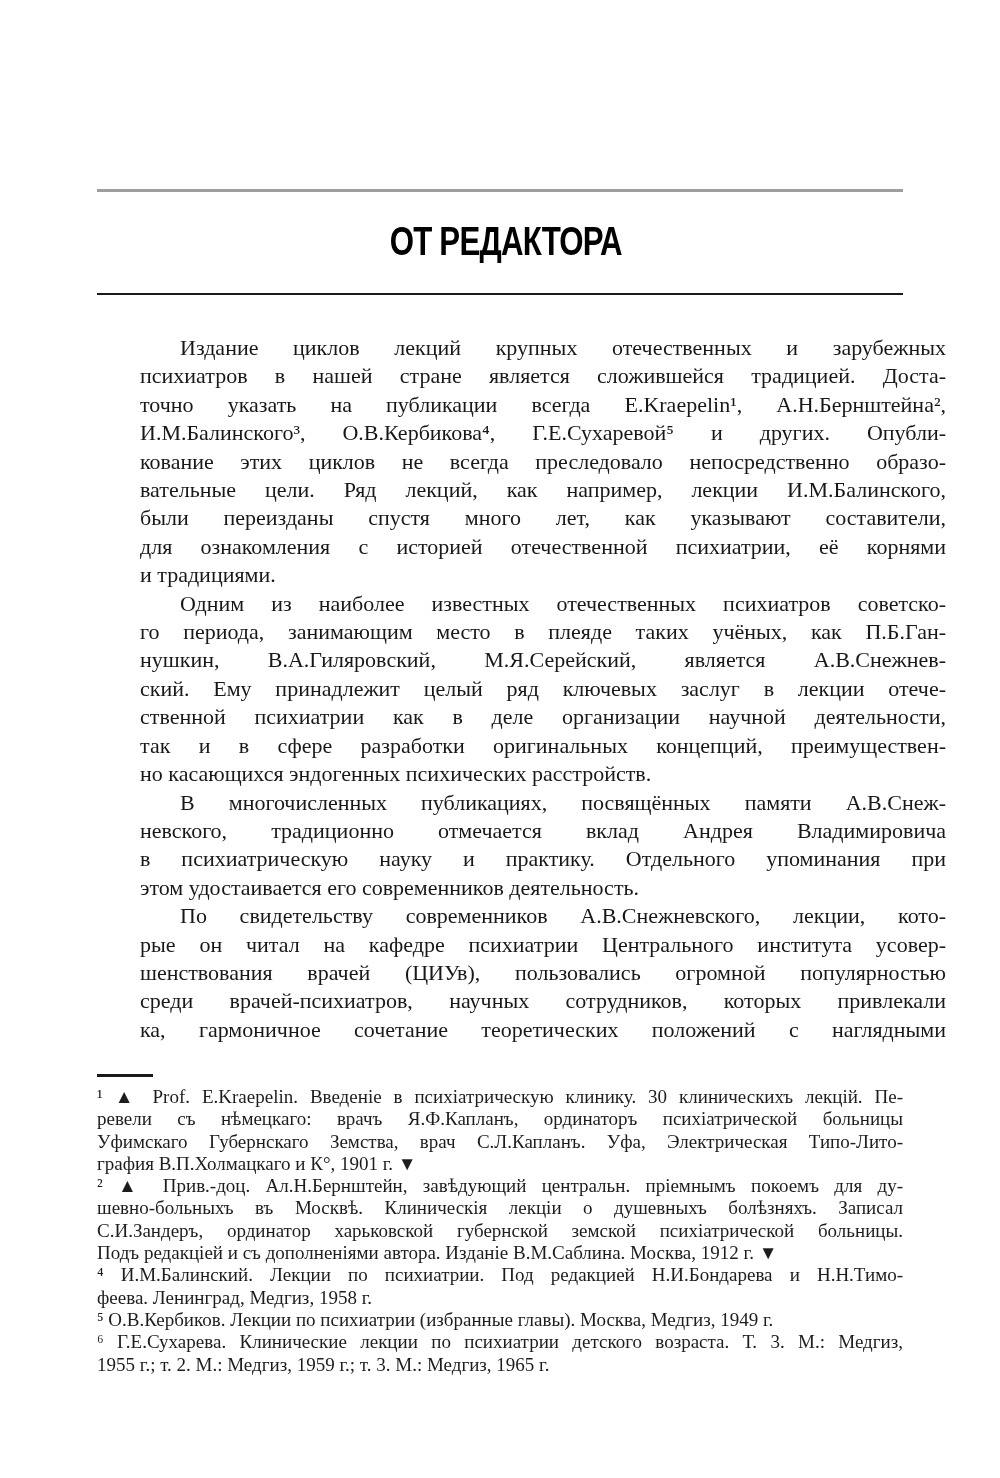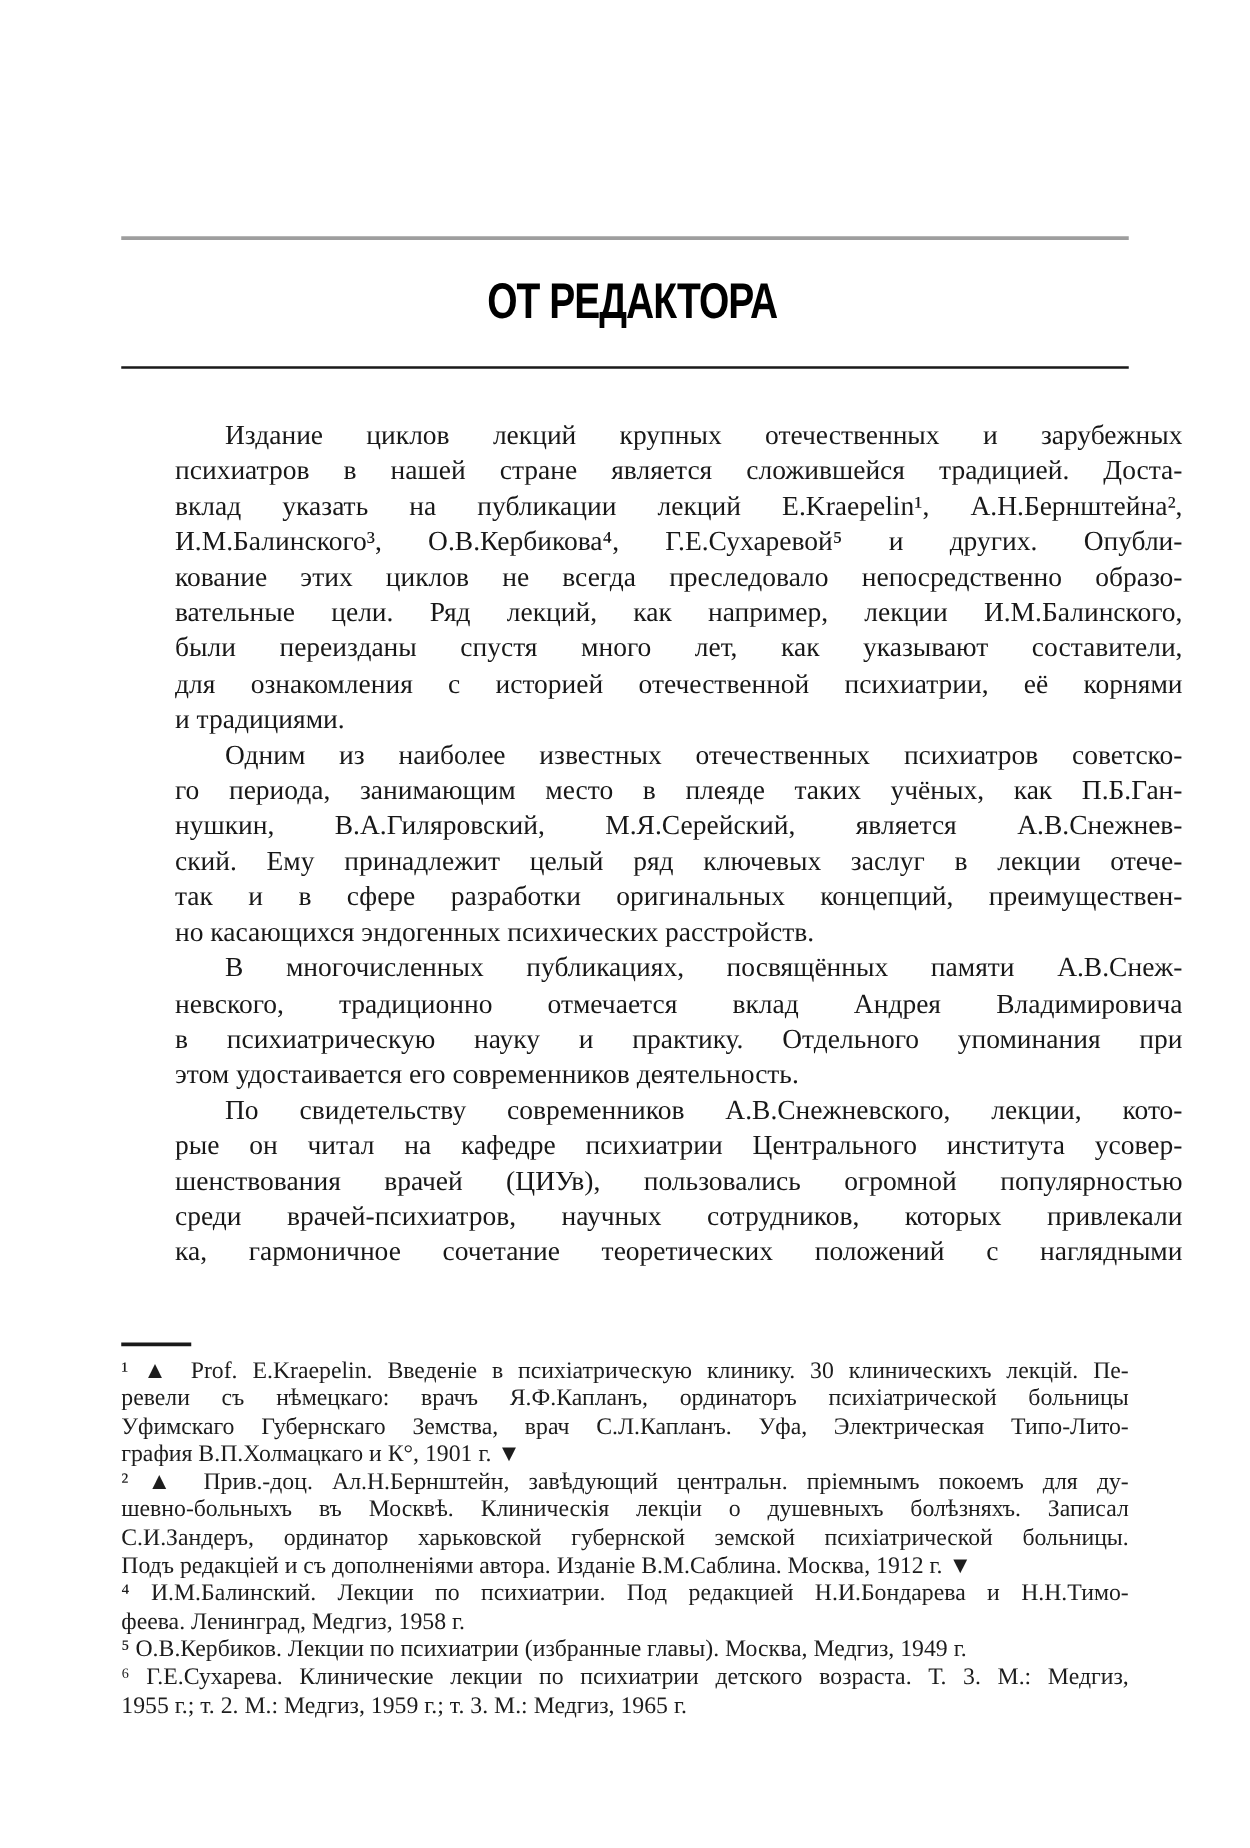--- a/index.html
+++ b/index.html
@@ -42,33 +42,34 @@
 <div class="title-wrap">
   <span class="title">ОТ РЕДАКТОРА</span>
 </div>
 
 <div class="rule rule-title"></div>
 
 <div class="body-block">
     <div class="para">
       <div class="line indent">Издание циклов лекций крупных отечественных и зарубежных</div>
       <div class="line">психиатров в нашей стране является сложившейся традицией. Доста-</div>
-      <div class="line">вклад указать на публикации лекций E.Kraepelin¹, А.Н.Бернштейна²,</div>
+      <div class="line">точно указать на публикации всегда E.Kraepelin¹, А.Н.Бернштейна²,</div>
       <div class="line">И.М.Балинского³, О.В.Кербикова⁴, Г.Е.Сухаревой⁵ и других. Опубли-</div>
       <div class="line">кование этих циклов не всегда преследовало непосредственно образо-</div>
       <div class="line">вательные цели. Ряд лекций, как например, лекции И.М.Балинского,</div>
       <div class="line">были переизданы спустя много лет, как указывают составители,</div>
       <div class="line">для ознакомления с историей отечественной психиатрии, её корнями</div>
       <div class="line last-left">и традициями.</div>
     </div>
     <div class="para">
       <div class="line indent">Одним из наиболее известных отечественных психиатров советско-</div>
       <div class="line">го периода, занимающим место в плеяде таких учёных, как П.Б.Ган-</div>
       <div class="line">нушкин, В.А.Гиляровский, М.Я.Серейский, является А.В.Снежнев-</div>
       <div class="line">ский. Ему принадлежит целый ряд ключевых заслуг в лекции отече-</div>
+      <div class="line">ственной психиатрии как в деле организации научной деятельности,</div>
       <div class="line">так и в сфере разработки оригинальных концепций, преимуществен-</div>
       <div class="line last-left">но касающихся эндогенных психических расстройств.</div>
     </div>
     <div class="para">
       <div class="line indent">В многочисленных публикациях, посвящённых памяти А.В.Снеж-</div>
       <div class="line">невского, традиционно отмечается вклад Андрея Владимировича</div>
       <div class="line">в психиатрическую науку и практику. Отдельного упоминания при</div>
       <div class="line last-left">этом удостаивается его современников деятельность.</div>
     </div>
     <div class="para">

